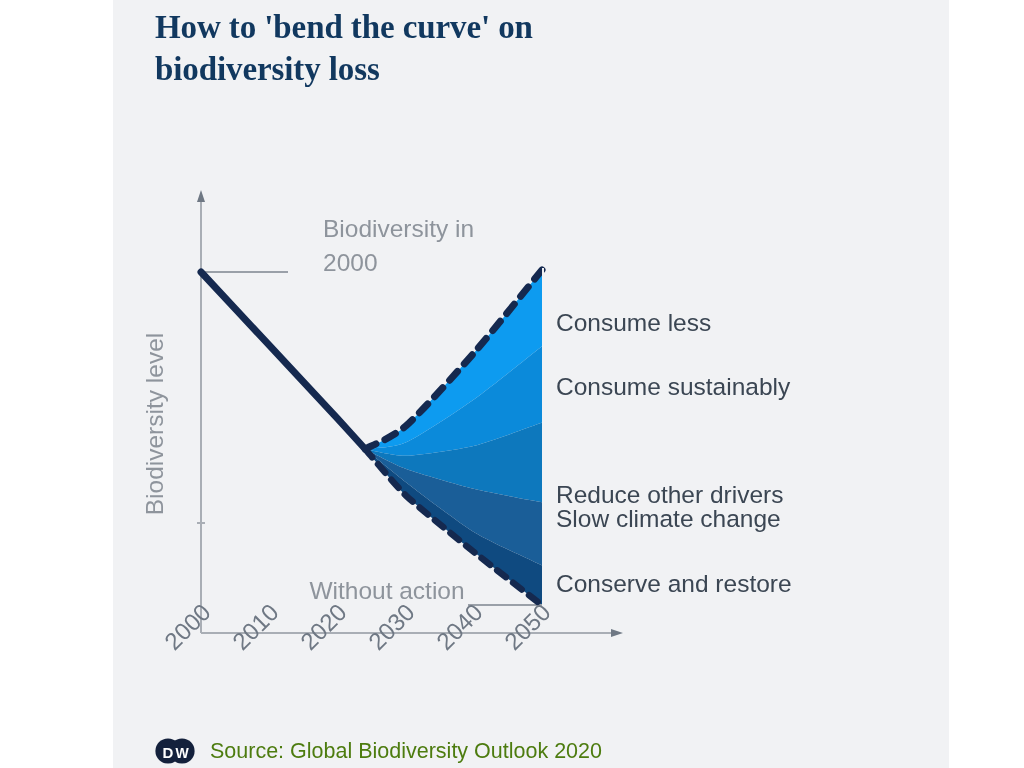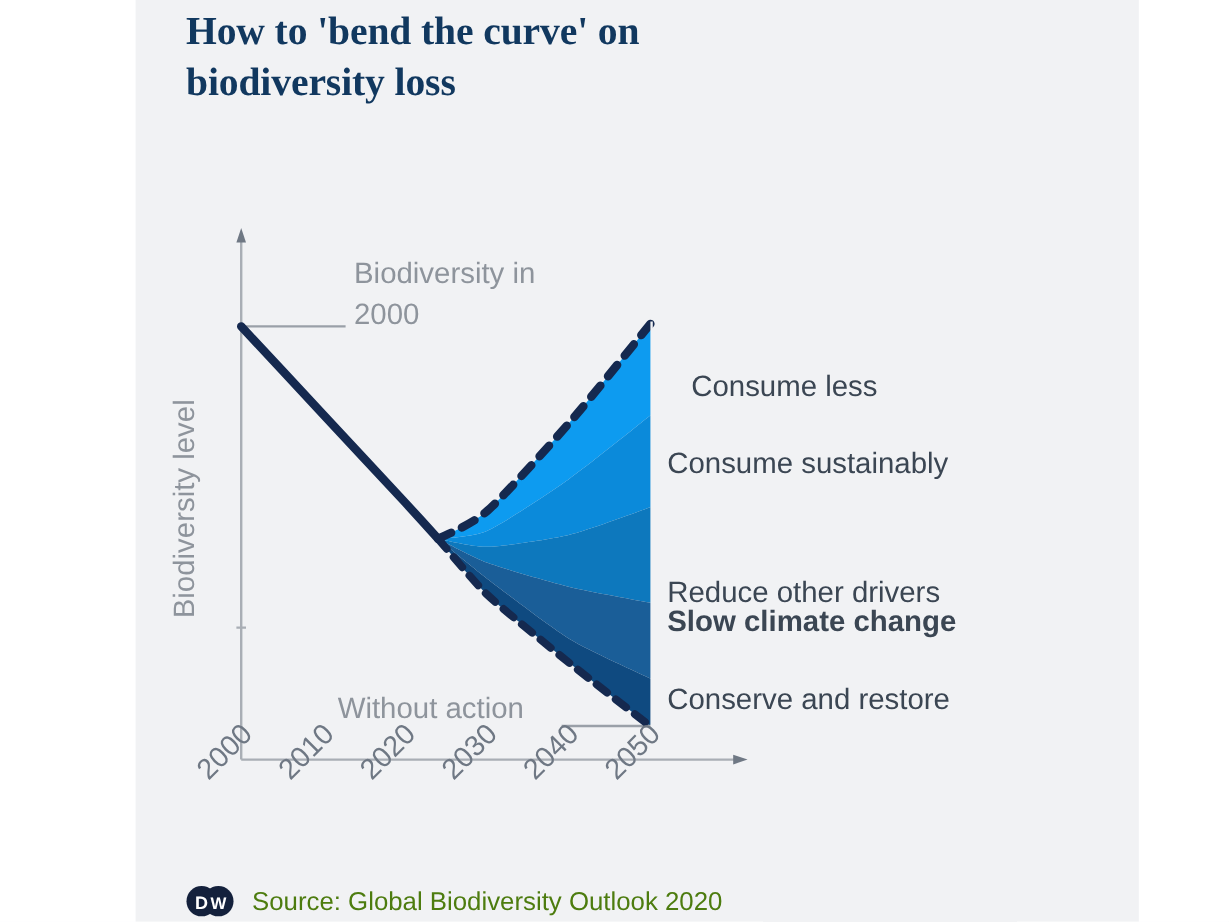--- a/index.html
+++ b/index.html
@@ -81,20 +81,21 @@
     color: #3b4653;
     white-space: nowrap;
   }
   
   .annot {
     position: absolute;
     color: #8e949c;
     font-size: 24.5px;
     line-height: 34px;
     white-space: pre-line;
+    margin-left: 28px;
   }
   #annot-bio2000 {
     left: 182px;
     top: 212px;
     width: 230px;
   }
   #annot-without {
     left: 141px;
     top: 574px;
     text-align: center;
@@ -194,24 +195,24 @@
       <div id="xticks">
           <div class="xtick" style="left: 46px;">2000</div>
           <div class="xtick" style="left: 114px;">2010</div>
           <div class="xtick" style="left: 182px;">2020</div>
           <div class="xtick" style="left: 250px;">2030</div>
           <div class="xtick" style="left: 318px;">2040</div>
           <div class="xtick" style="left: 386px;">2050</div>
         </div>
 
       <div id="band-labels">
-          <div class="band-label" style="top: 27px; margin-left: 20px;">Consume less</div>
+          <div class="band-label" style="top: 27px;">Consume less</div>
           <div class="band-label" style="top: 91px;">Consume sustainably</div>
           <div class="band-label" style="top: 171px; margin-top: 28px;">Reduce other drivers</div>
-          <div class="band-label" style="top: 223px; font-weight: bold;">Slow climate change</div>
+          <div class="band-label" style="top: 223px;">Slow climate change</div>
           <div class="band-label" style="top: 288px;">Conserve and restore</div>
         </div>
 
     </div>
 
     <div id="footer">
       <svg id="dw-logo" viewBox="0 0 40 30">
         <circle cx="13" cy="15" r="12.6" fill="#14213c"></circle>
         <circle cx="27" cy="15" r="12.6" fill="#14213c"></circle>
         <text x="13" y="21.5" font-family="Liberation Sans, sans-serif" font-size="15" font-weight="bold" fill="#ffffff" text-anchor="middle">D</text>

